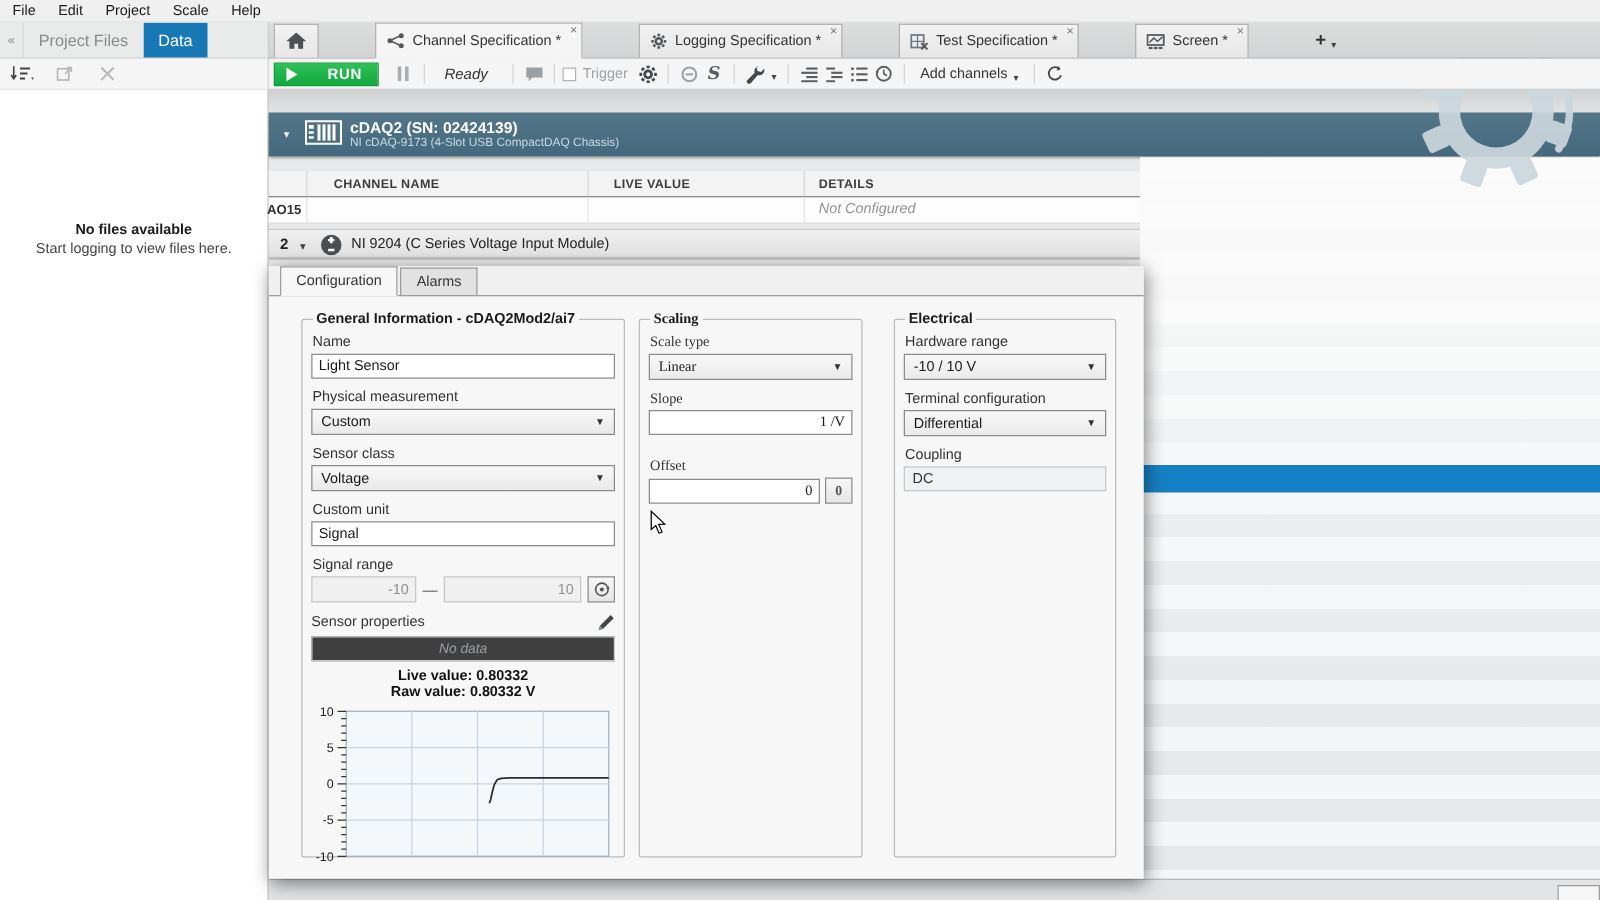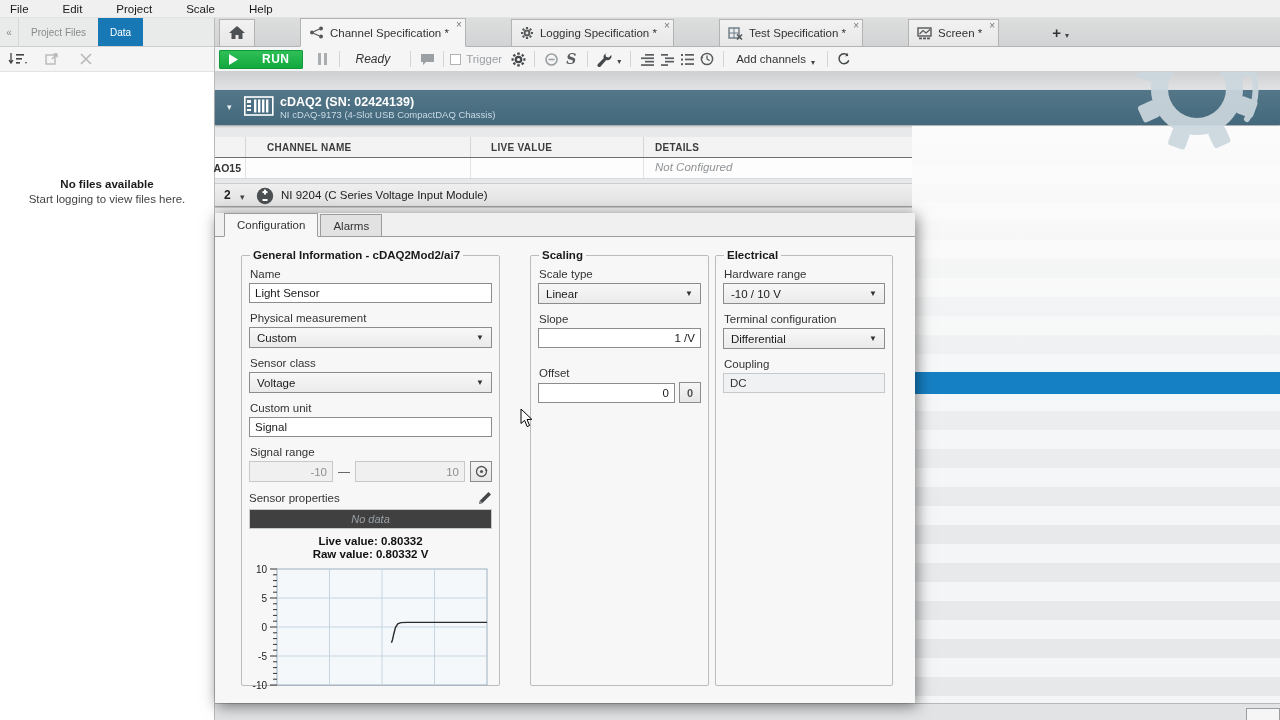--- a/index.html
+++ b/index.html
@@ -1,28 +1,28 @@
 <!DOCTYPE html>
 <html><head>
 <meta charset="utf-8">
 <style>
   * { margin:0; padding:0; box-sizing:border-box; }
   html,body { width:1280px; height:720px; overflow:hidden; }
   body { font-family:"Liberation Sans", sans-serif; font-size:12px; color:#222; background:#e8e9ea; }
   #app { position:relative; width:1280px; height:720px; overflow:hidden; background:#e8e9ea; }
 
   
-  .menubar { position:absolute; left:0; top:0; width:1280px; height:18px; background:#f0f0f0; border-bottom:1px solid #e2e2e2; display:flex; align-items:center; padding-left:10px; gap:34px; z-index:6;}
+  .menubar { position:absolute; left:0; top:0; width:1280px; height:18px; background:#f0f0f0; border-bottom:1px solid #e2e2e2; display:flex; align-items:center; padding-left:10px; gap:18px; z-index:6;}
   .menubar span { font-size:11.5px; color:#1a1a1a; cursor:default; }
 
   
   .left-panel { position:absolute; left:0; top:18px; width:215px; height:702px; background:#fff; border-right:1px solid #b9babc; }
   .lp-tabstrip { position:absolute; left:0; top:0; width:100%; height:29px; background:#e9eaea; border-bottom:1px solid #d0d0d0; display:flex; align-items:stretch; }
   .lp-collapse { width:19px; display:flex; align-items:center; justify-content:center; color:#8a8a8a; font-size:10px; border-right:1px solid #d8d8d8; cursor:pointer;}
-  .lp-tab { display:flex; align-items:center; padding:0 12px; font-size:10px; color:#8a8a8a; cursor:pointer; }
+  .lp-tab { display:flex; align-items:center; padding:0 12px; font-size:13px; color:#8a8a8a; cursor:pointer; }
   .lp-tab.active { background:#1878b6; color:#fff; }
   .lp-toolbar { position:absolute; left:0; top:29px; width:100%; height:25px; background:#f5f5f5; border-bottom:1px solid #e3e3e3; display:flex; align-items:center; gap:14px; padding-left:8px; }
   .lp-empty { position:absolute; left:0; top:160px; width:100%; text-align:center; }
   .lp-empty .t1 { font-weight:bold; font-size:11.5px; color:#1a1a1a; margin-bottom:3px;}
   .lp-empty .t2 { font-size:11.5px; color:#444; }
 
   
   .tabbar { position:absolute; left:215px; top:18px; width:1065px; height:29px; background:linear-gradient(#dcdddd,#d2d3d4); border-bottom:1px solid #b3b3b3; display:flex; align-items:flex-end; padding-left:4px; z-index:6;gap:43px;}
   .doc-tab { position:relative; height:27px; background:linear-gradient(#f2f2f2,#e7e7e7); border:1px solid #b3b3b3; border-bottom:none; display:flex; align-items:center; gap:6px; padding:0 16px 0 8px; margin-right:2px; font-size:11.5px; color:#333; cursor:pointer; }
   .doc-tab.home { padding:0 9px; }
@@ -84,21 +84,21 @@
   
   .dialog { position:absolute; left:215px; top:213px; width:700px; height:490px; background:#f7f7f7; box-shadow:2px 3px 14px rgba(0,0,0,.5); z-index:10; }
   .dlg-tabs { position:absolute; left:0; top:0; width:100%; height:24px; border-bottom:1px solid #9c9c9c; display:flex; align-items:flex-end; padding-left:9px; background:#f0f0f0;}
   .dlg-tab { height:22px; display:flex; align-items:center; padding:0 12px; font-size:11.5px; color:#333; background:#e2e2e2; border:1px solid #9c9c9c; border-bottom:none; margin-right:2px; cursor:pointer;}
   .dlg-tab.active { background:#f7f7f7; height:24px; margin-bottom:-1px; border-bottom:1px solid #f7f7f7; }
   .dlg-body { position:absolute; left:0; top:24px; width:100%; height:466px; }
 
   fieldset.grp { position:absolute; border:1px solid #bcbcbc; border-radius:2px; background:transparent; padding:2px 7px 8px 7px; }
   fieldset.grp legend { font-weight:bold; font-size:11.5px; color:#1a1a1a; padding:0 3px; margin-left:1px;}
   .grp-gi { left:26px; top:12px; width:259px; height:437px; }
-  .grp-sc { left:315px; top:12px; width:179px; height:437px; }
+  .grp-sc { left:296px; top:12px; width:179px; height:437px;font-family:Liberation Serif, serif; }
   .grp-el { left:500px; top:12px; width:178px; height:437px; }
 
   .fld-label { font-size:11.5px; color:#333; margin:5px 0 3px 1px; }
   .txt-input { width:100%; height:20px; background:#fff; border:1px solid #8c8c8c; font-size:11.5px; color:#1a1a1a; display:flex; align-items:center; padding:0 5px; }
   .txt-input.right { justify-content:flex-end; }
   .dd { width:100%; height:21px; background:linear-gradient(#f8f8f8,#eaeaea); border:1px solid #8c8c8c; display:flex; align-items:center; justify-content:space-between; padding:0 7px; font-size:11.5px; color:#1a1a1a; cursor:pointer; }
   .dd .caret { font-size:8px; color:#333; }
   .flatbox { width:100%; height:20px; background:#f0f1f2; border:1px solid #c6c9cb; display:flex; align-items:center; padding:0 6px; font-size:11.5px; color:#333; }
   .sig-row { display:flex; align-items:center; gap:5px; margin-top:2px;}
   .sig-in { height:21px; background:#f0f0f0; border:1px solid #c8c8c8; color:#8f8f8f; font-size:11.5px; display:flex; align-items:center; justify-content:flex-end; padding:0 5px;}

